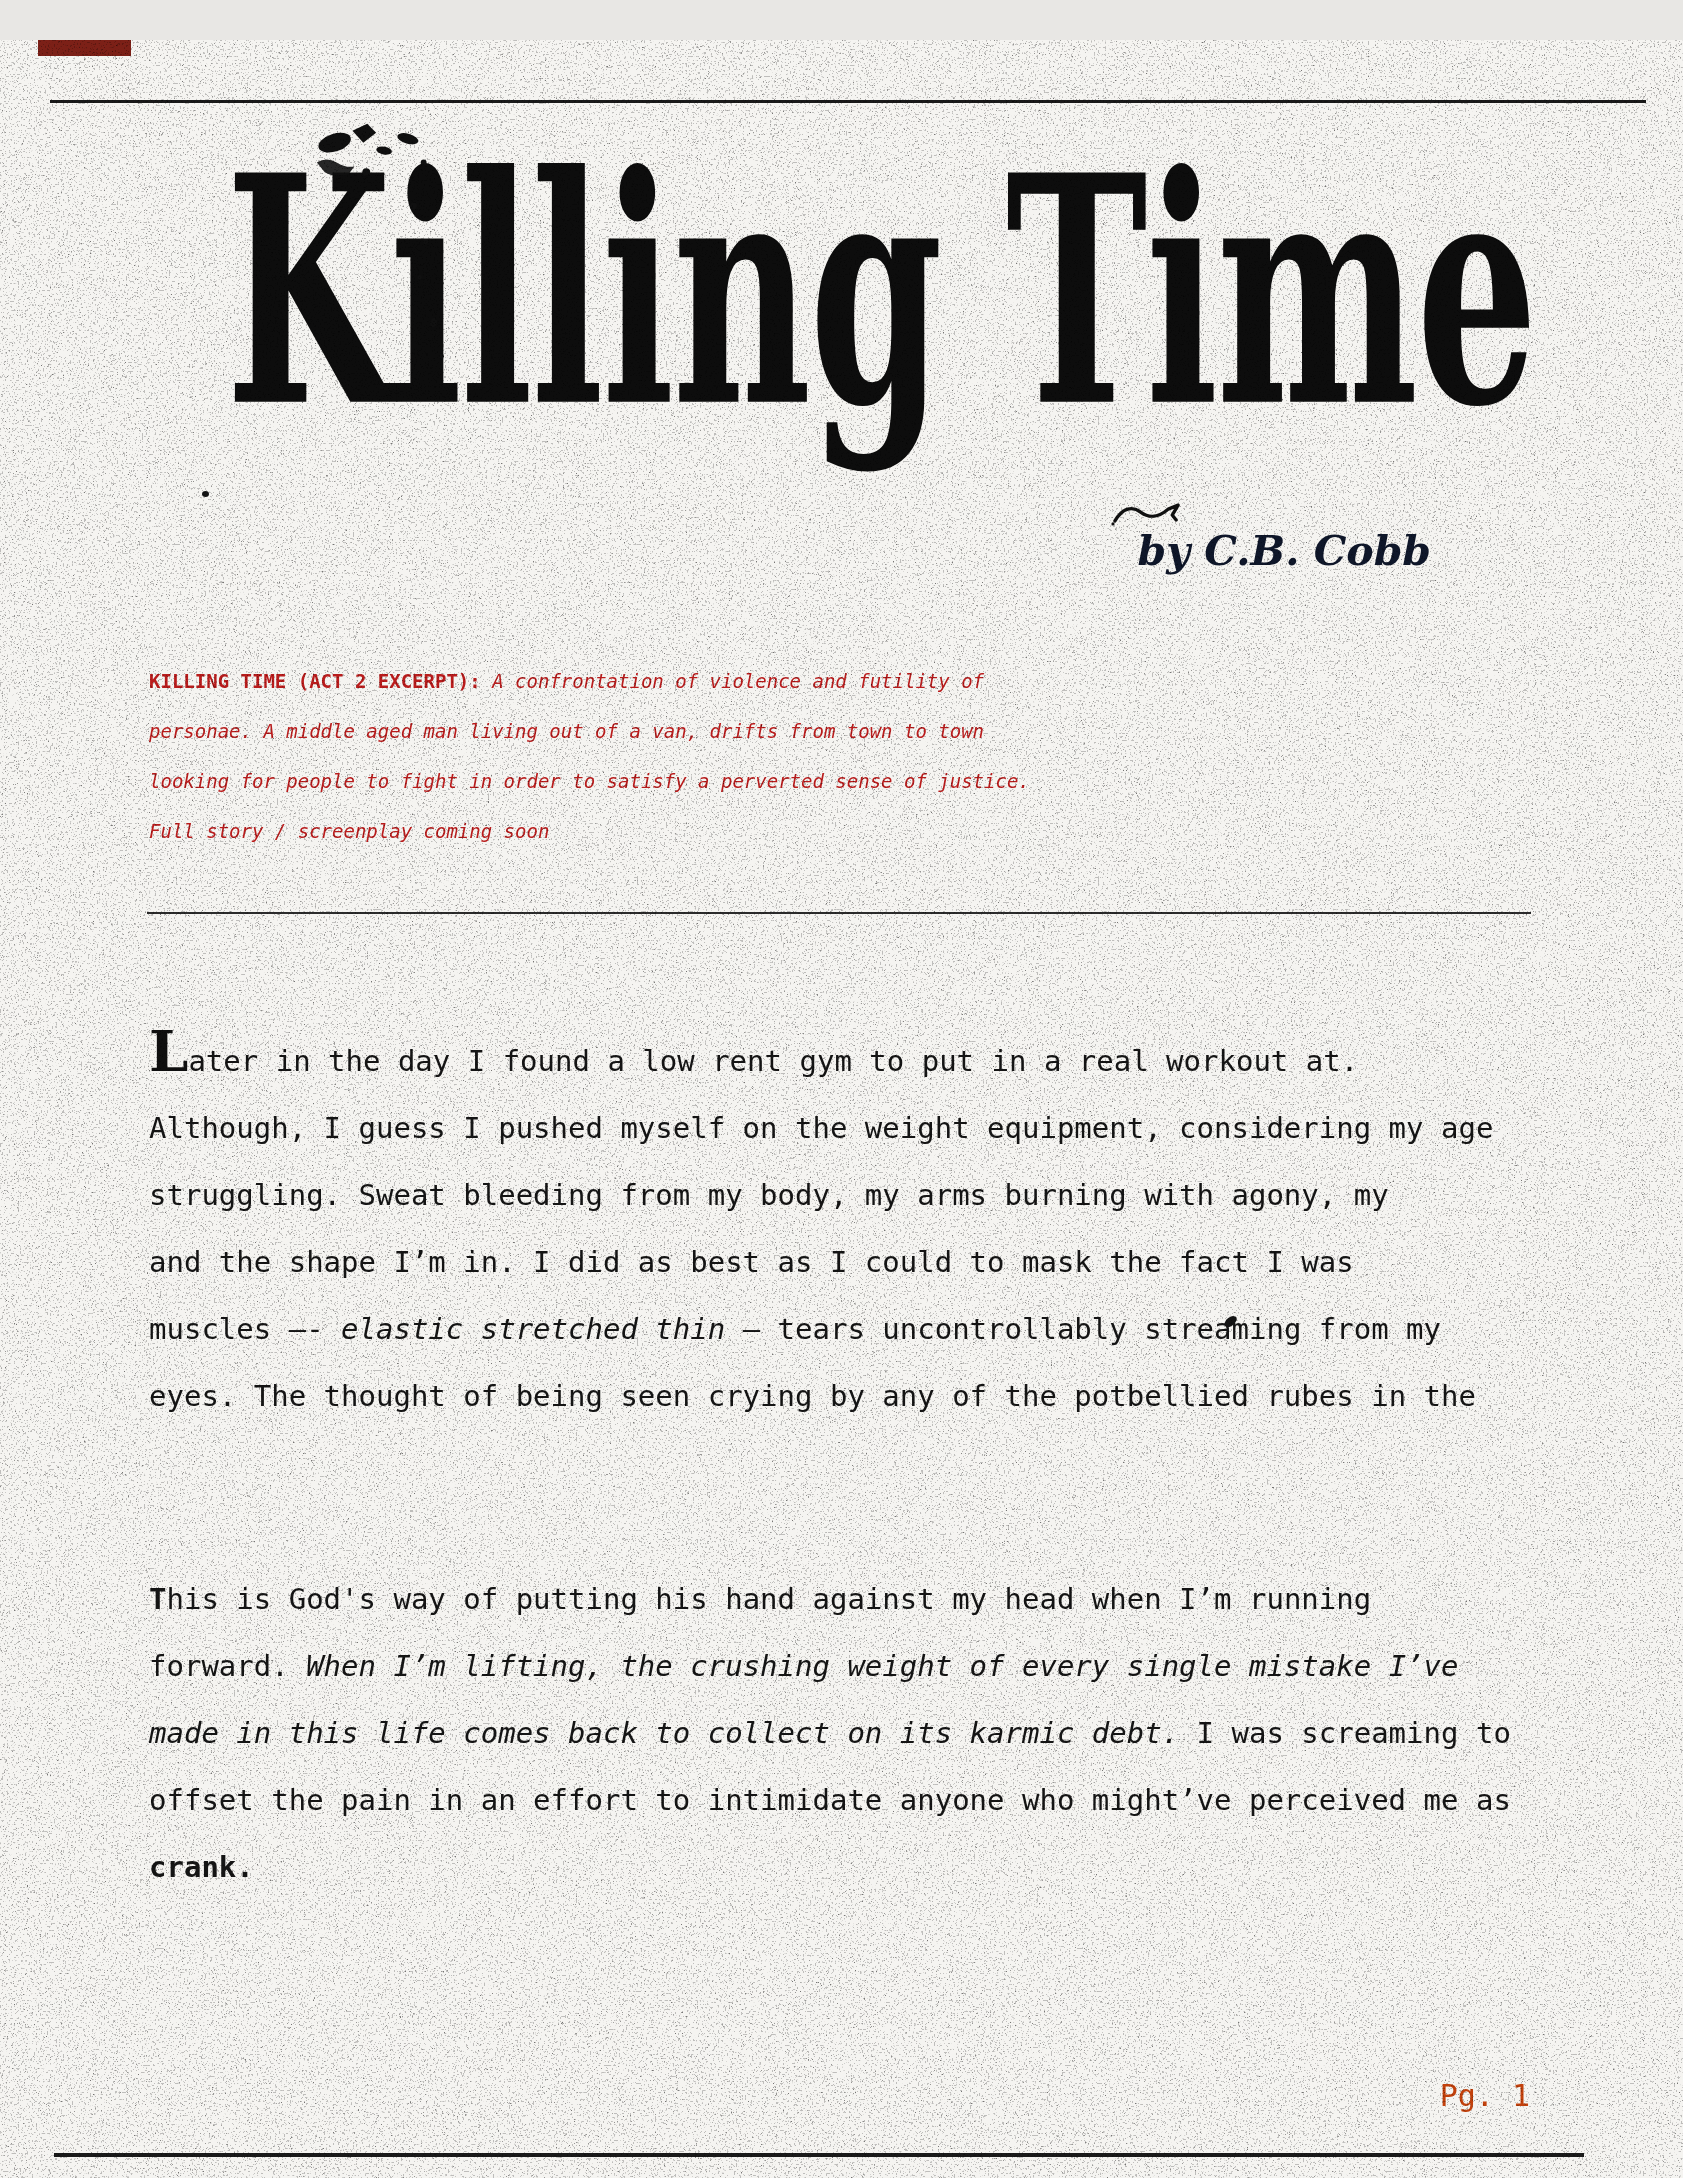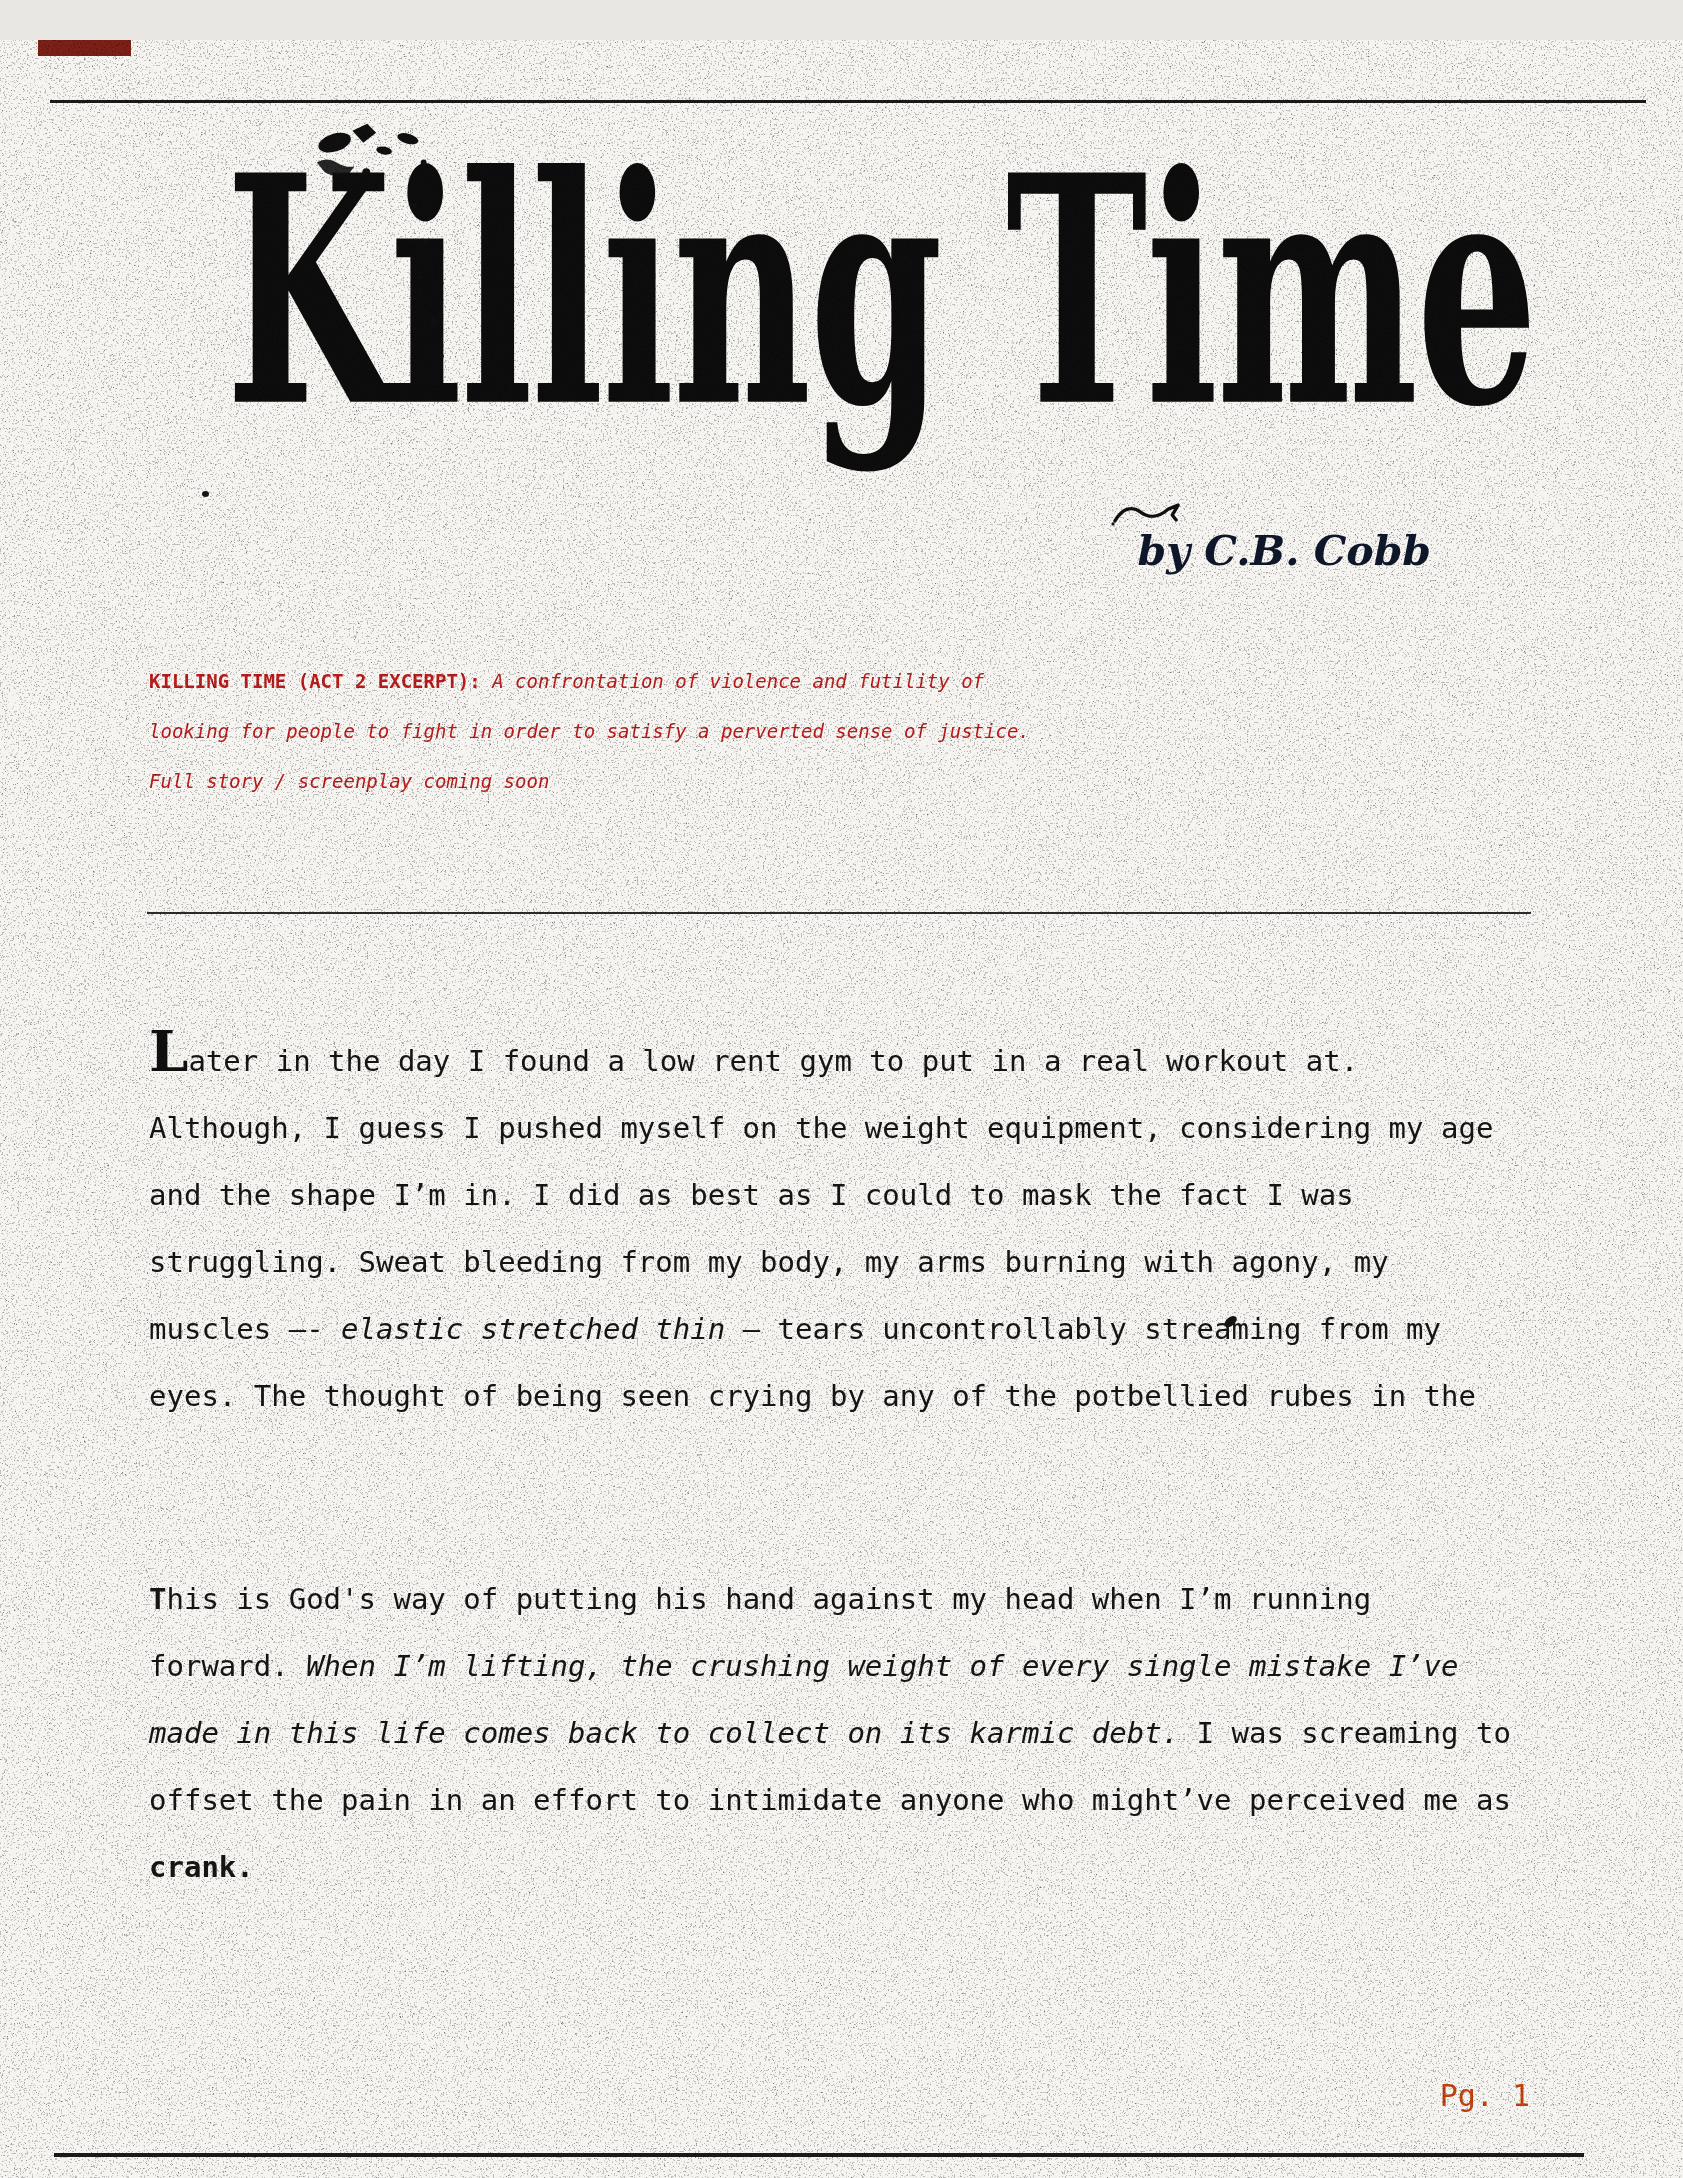--- a/index.html
+++ b/index.html
@@ -106,31 +106,32 @@
 
   <svg class="squiggle" width="77" height="38" viewBox="0 0 78 38" aria-hidden="true">
     <path d="M4 24 C 12 10, 22 9, 30 15 S 48 21, 58 12 l10 -4 -6 10 4 5" fill="none" stroke="#111" stroke-width="3.4" stroke-linecap="round" stroke-linejoin="round"></path>
     <circle cx="2" cy="27" r="1.6" fill="#111"></circle>
   </svg>
 
   <div class="byline">by C.B. Cobb</div>
 
   <div class="intro">
       <div class="tline"><span class="b">KILLING TIME (ACT 2 EXCERPT):</span><span> </span><span class="i">A confrontation of violence and futility of</span></div>
+      <div class="tline"><span class="i">personae. A middle aged man living out of a van, drifts from town to town</span></div>
       <div class="tline"><span class="i">looking for people to fight in order to satisfy a perverted sense of justice.</span></div>
       <div class="tline"><span class="i">Full story / screenplay coming soon</span></div>
     </div>
 
   <hr class="rule">
 
   <div class="bodytext p1">
       <div class="tline"><span class="dropcap">L</span><span>ater in the day I found a low rent gym to put in a real workout at.</span></div>
       <div class="tline"><span>Although, I guess I pushed myself on the weight equipment, considering my age</span></div>
+      <div class="tline"><span>struggling. Sweat bleeding from my body, my arms burning with agony, my</span></div>
       <div class="tline"><span>and the shape I’m in. I did as best as I could to mask the fact I was</span></div>
-      <div class="tline"><span>struggling. Sweat bleeding from my body, my arms burning with agony, my</span></div>
       <div class="tline"><span>muscles —- </span><span class="i">elastic stretched thin</span><span> — tears uncontrollably streaming from my</span></div>
       <div class="tline"><span>eyes. The thought of being seen crying by any of the </span><span class="u">potbellied rubes</span><span> in the</span></div>
     </div>
   <div class="bodytext p2">
       <div class="tline"><span class="b">T</span><span>his is God's way of putting his hand against my head when I’m running</span></div>
       <div class="tline"><span>forward. </span><span class="i">When I’m lifting, the crushing weight of every single mistake I’ve</span></div>
       <div class="tline"><span class="i">made in this life comes back to collect on its karmic debt.</span><span> I was screaming to</span></div>
       <div class="tline"><span>offset the pain in an effort to intimidate anyone who might’ve perceived me as</span></div>
       <div class="tline"><span class="b">crank.</span></div>
     </div>

